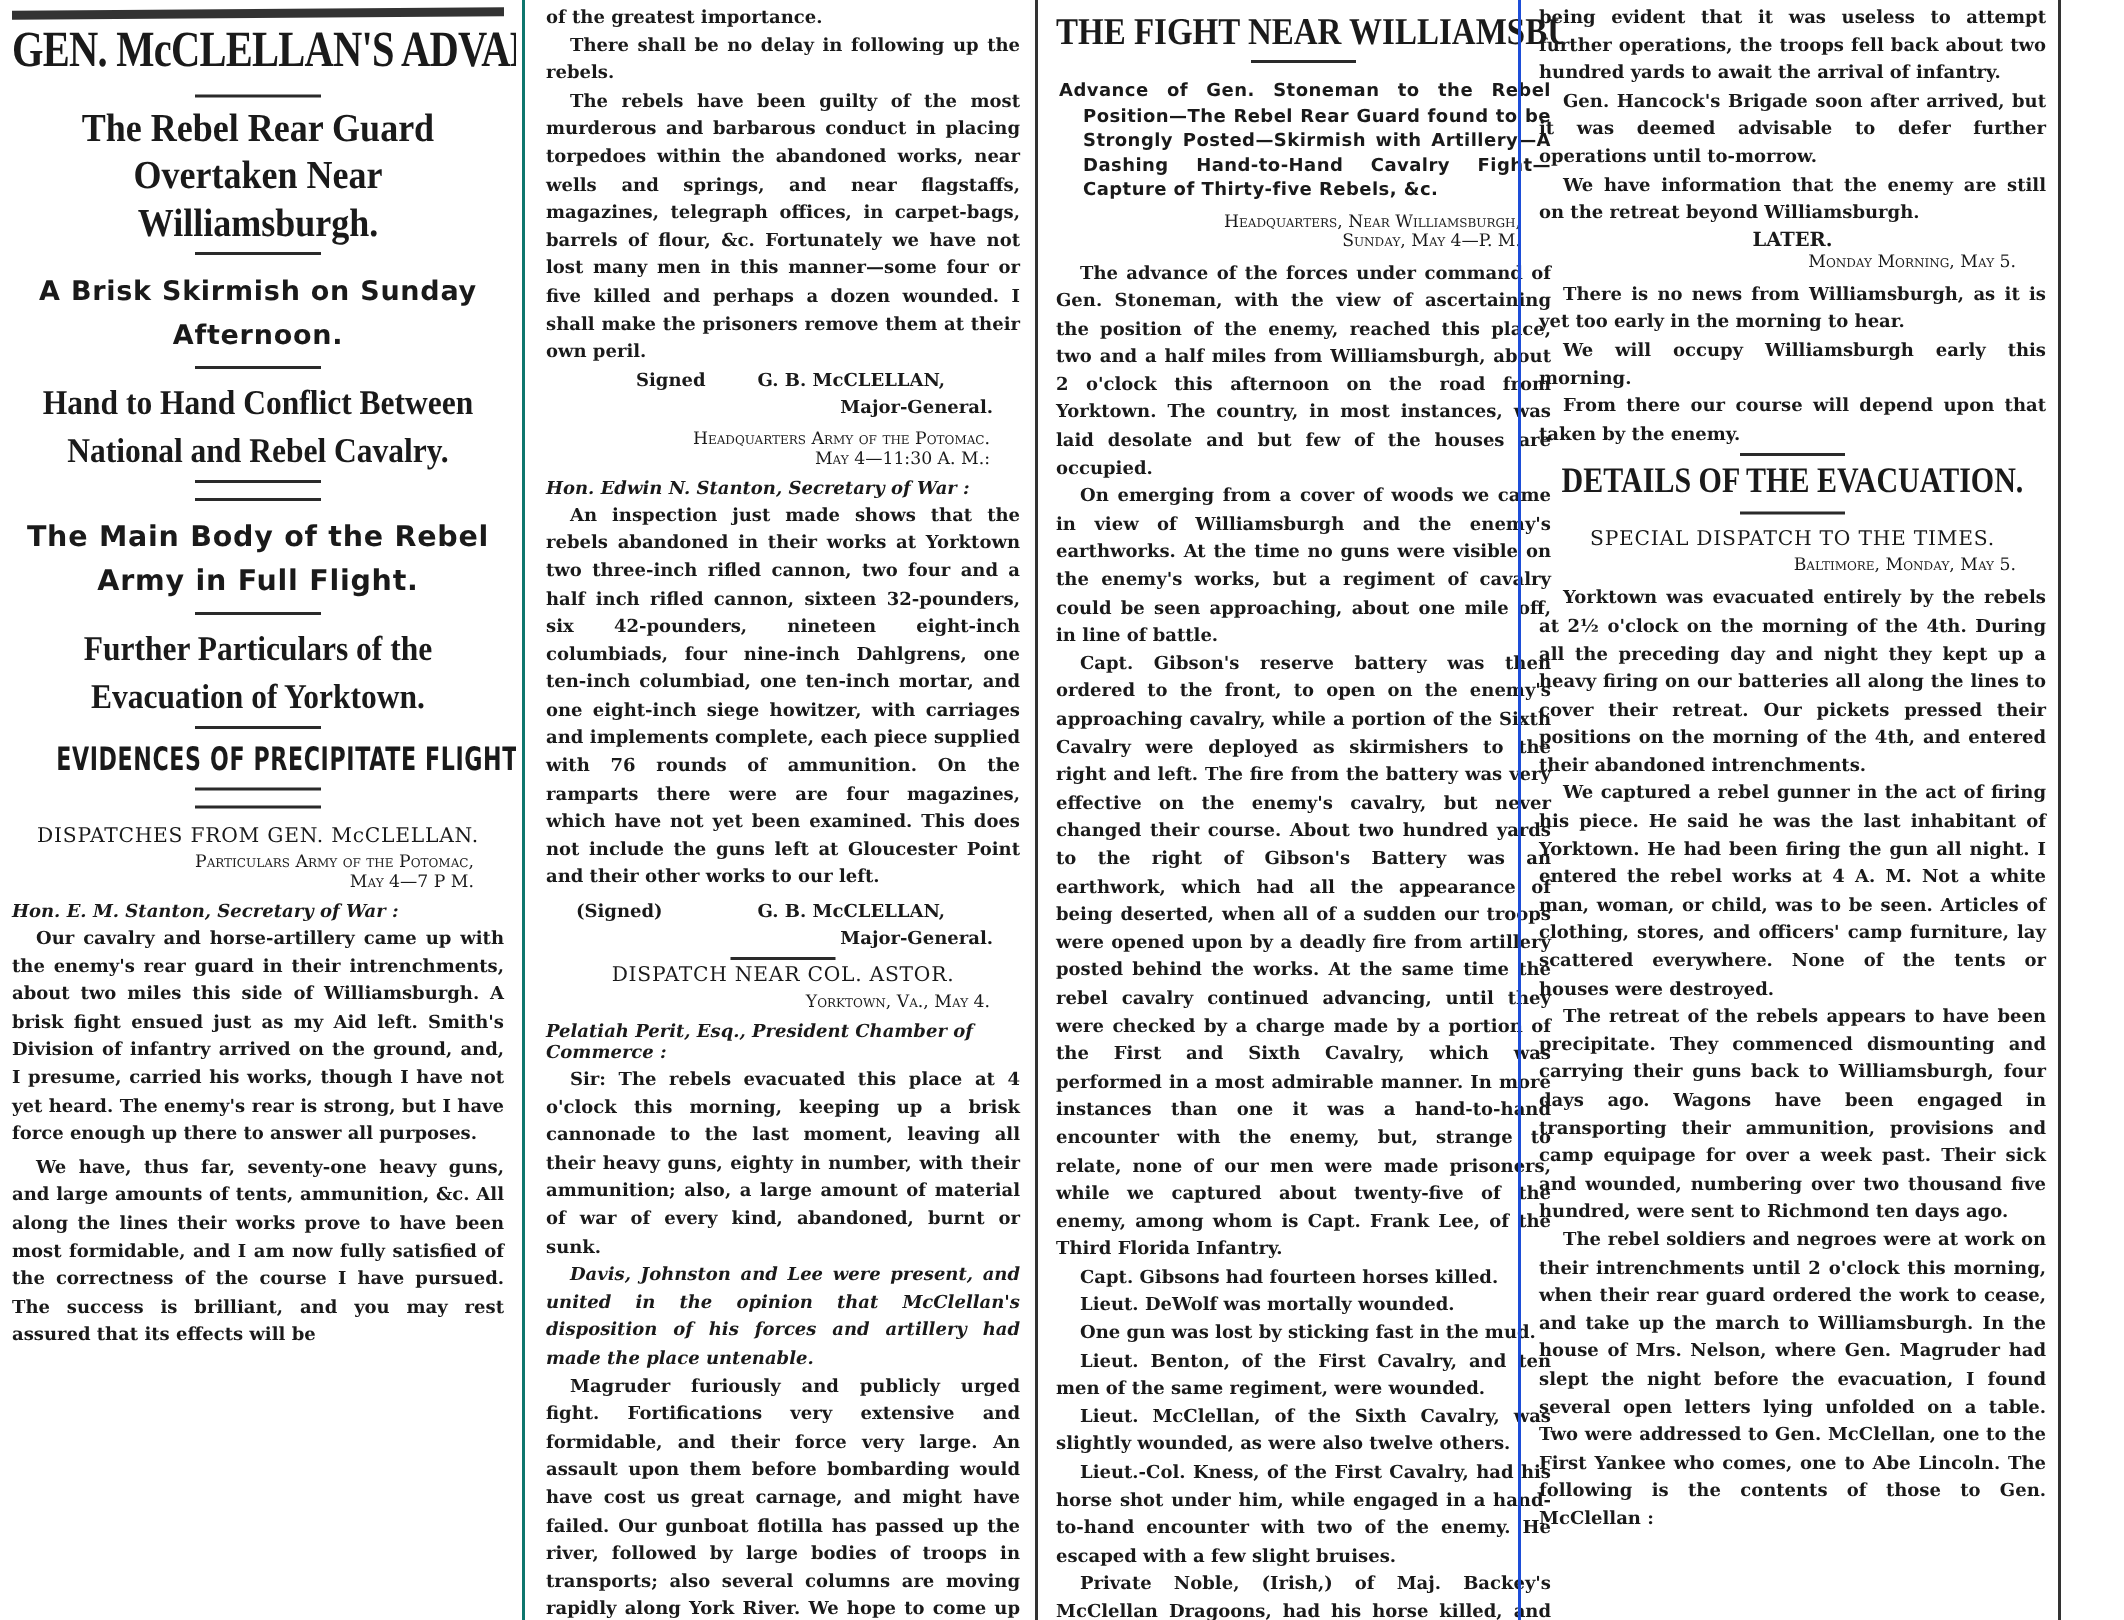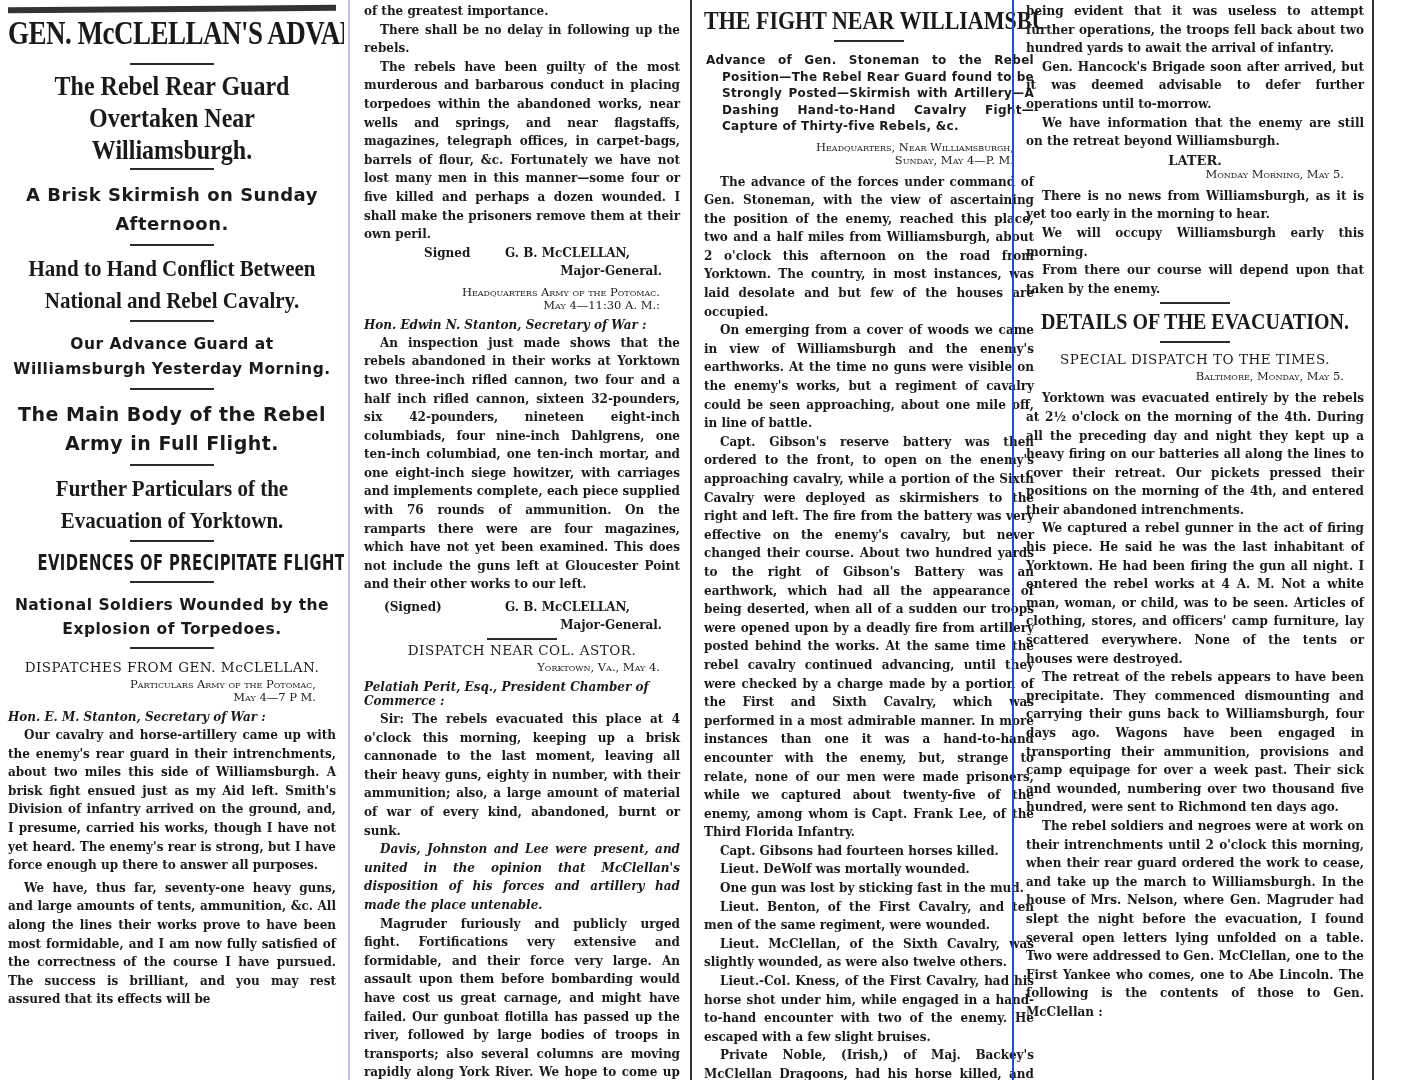--- a/index.html
+++ b/index.html
@@ -7,21 +7,21 @@
     width: 1416px; height: 1080px; overflow: hidden;
     background: #ffffff; color: #1a1a1a;
     font-family: "DejaVu Serif", "Liberation Serif", serif;
     position: relative;
   }
   .col {
     position: absolute; top: 0; height: 1080px; box-sizing: border-box;
     overflow: hidden;
   }
   #col1 { left: 0; width: 344px; padding: 6px 8px 0 8px; }
-  #col2 { left: 348px; width: 340px; padding: 2px 8px 0 14px; border-left: 2px solid #c4b5fd; }
+  #col2 { left: 348px; width: 340px; padding: 2px 8px 0 14px; border-left: 2px solid #0f766e; }
   #col3 { left: 690px; width: 352px; padding: 2px 8px 0 12px; border-left: 2px solid #333; }
   #col4 { left: 1012px; width: 362px; padding: 2px 8px 0 12px; border-left: 2px solid #1d4ed8; border-right: 2px solid #333; }
   .topbar { height: 6px; background: #333; margin: 0 0 6px 0; transform: skewY(-0.4deg); }
 
   .h-main {
     font-family: "Liberation Serif", serif; font-weight: bold;
     font-size: 27px; letter-spacing: -0.5px; text-align: center;
     margin: 0 0 14px 0; transform: scaleY(1.25); white-space: nowrap;
   }
   .h-sub {
@@ -79,29 +79,27 @@
 <div id="col1" class="col">
   <div class="topbar"></div>
   <div class="h-main">GEN. McCLELLAN'S ADVANCE</div>
   <div class="rule"></div>
   <div class="h-sub">The Rebel Rear Guard Overtaken Near Williamsburgh.</div>
   <div class="rule"></div>
   <div class="h-slab">A Brisk Skirmish on Sunday Afternoon.</div>
   <div class="rule"></div>
   <div class="h-sub" style="font-size:21px">Hand to Hand Conflict Between National and Rebel Cavalry.</div>
   <div class="rule"></div>
-  <div class="h-slab" style="font-size:15.5px;line-height:25px">Our Advance Guard at Williamsburgh Yesterday Morning.</div>
   <div class="rule"></div>
   <div class="h-slab" style="font-size:19px">The Main Body of the Rebel Army in Full Flight.</div>
   <div class="rule"></div>
   <div class="h-sub" style="font-size:21px">Further Particulars of the Evacuation of Yorktown.</div>
   <div class="rule"></div>
   <div class="h-caps">EVIDENCES OF PRECIPITATE FLIGHT.</div>
   <div class="rule"></div>
-  <div class="h-slab" style="font-size:15.5px;line-height:24px">National Soldiers Wounded by the Explosion of Torpedoes.</div>
   <div class="rule"></div>
   <div class="sec-title">DISPATCHES FROM GEN. McCLELLAN.</div>
   <div class="dateline">
     <div>Particulars Army of the Potomac,</div>
     <div>May 4—7 P M.</div>
   </div>
   <div class="salut">Hon. E. M. Stanton, Secretary of War :</div>
   <p>Our cavalry and horse-artillery came up with the enemy's rear guard in their intrenchments, about two miles this side of Williamsburgh. A brisk fight ensued just as my Aid left. Smith's Division of infantry arrived on the ground, and, I presume, carried his works, though I have not yet heard. The enemy's rear is strong, but I have force enough up there to answer all purposes.</p>
   <p style="margin-top:4px">We have, thus far, seventy-one heavy guns, and large amounts of tents, ammunition, &amp;c. All along the lines their works prove to have been most formidable, and I am now fully satisfied of the correctness of the course I have pursued. The success is brilliant, and you may rest assured that its effects will be</p>
 </div>

